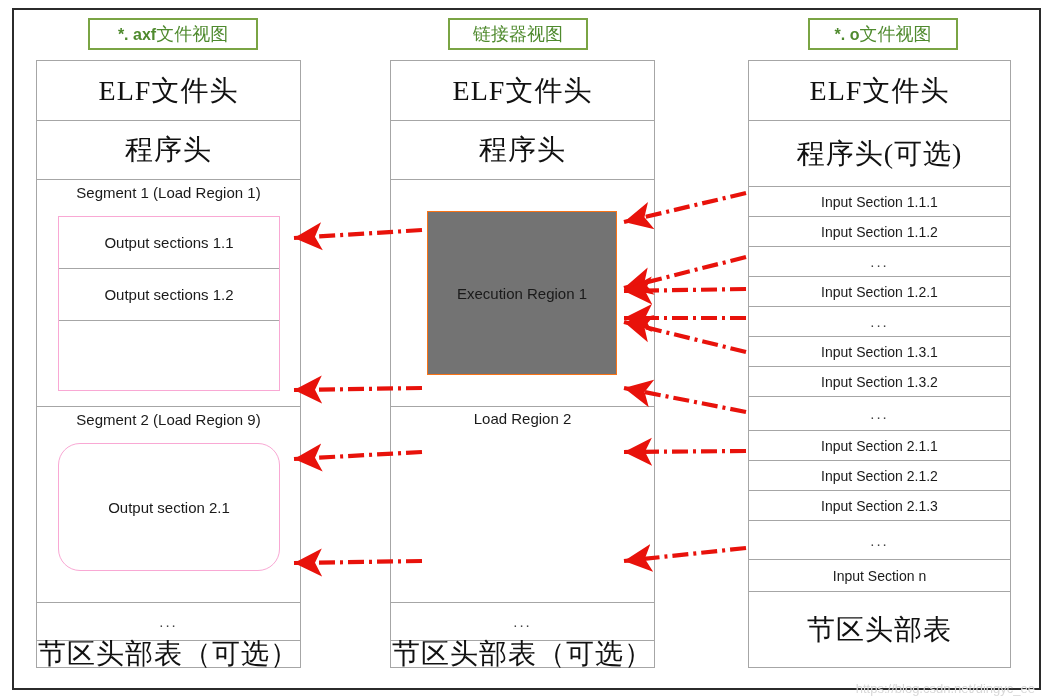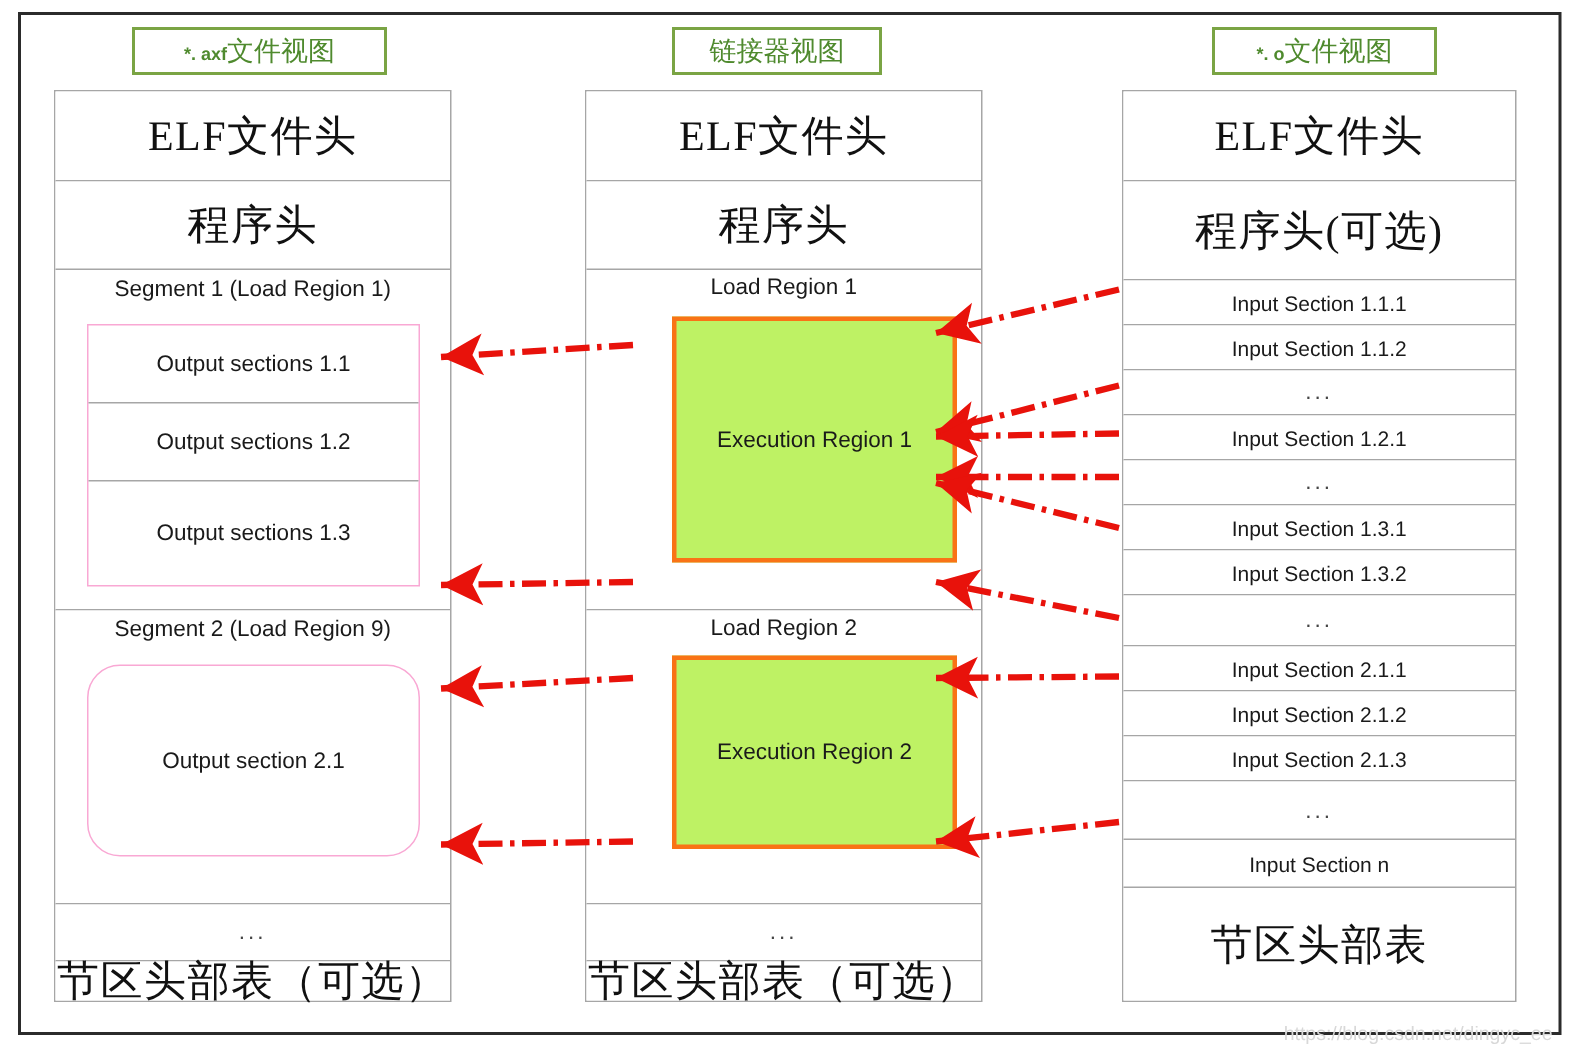--- a/index.html
+++ b/index.html
@@ -30,21 +30,21 @@
     text-align:center;
     font-family:"Liberation Serif", serif;
     font-size:18px;
     line-height:28px;
     height:32px;
     white-space:nowrap;
   }
   .col-header .mono-part {
     font-family:"Liberation Sans", sans-serif;
     font-weight:bold;
-    font-size:12px;
+    font-size:16px;
   }
 
   
   .column {
     position:absolute;
     border:1px solid #a6a6a6;
     box-sizing:border-box;
     background:#ffffff;
   }
 
@@ -121,24 +121,24 @@
   .lr-label {
     position:absolute;
     left:0; right:0; top:3px;
     text-align:center;
     font-family:"Liberation Sans", sans-serif;
     font-size:15px;
     color:#1a1a1a;
   }
   .er {
     position:absolute;
-    border:3px solid #f97316;
-    box-sizing:border-box;
-    background:#bef264;
-    display:flex; align-items:center; justify-content:center;margin-left:21px;
+    border:1px solid #f97316;
+    box-sizing:border-box;
+    background:#737373;
+    display:flex; align-items:center; justify-content:center;
   }
 
   #arrows { position:absolute; left:0; top:0; width:1051px; height:698px; pointer-events:none; }
 
   .watermark {
     position:absolute;
     right:16px; bottom:2px;
     font-family:"Liberation Sans", sans-serif;
     font-size:13px;
     color:#d8d8d8;
@@ -168,23 +168,20 @@
 
     <div class="seg" style="top:119px; height:227px;">
       <div class="seg-label">Segment 1 (Load Region 1)</div>
       <div class="seg-inner" style="left:21px; top:36px; width:222px; height:175px;">
         <div class="sub" style="top:0; height:52px;">
           <span class="en">Output sections 1.1</span>
         </div>
         <div class="sub" style="top:52px; height:52px;">
           <span class="en">Output sections 1.2</span>
         </div>
-        <div class="sub last" style="top:104px; height:69px;">
-          <span class="en">Output sections 1.3</span>
-        </div>
       </div>
     </div>
 
     <div class="seg" style="top:346px; height:196px;">
       <div class="seg-label">Segment 2 (Load Region 9)</div>
       <div class="seg-inner" style="left:21px; top:36px; width:222px; height:128px;border-radius:22px;">
         <div class="sub last" style="top:0; height:126px;">
           <span class="en">Output section 2.1</span>
         </div>
       </div>
@@ -207,31 +204,27 @@
 
     <div class="row" style="top:0; height:60px;">
       <span class="cn">ELF文件头</span>
     </div>
 
     <div class="row" style="top:60px; height:59px;">
       <span class="cn">程序头</span>
     </div>
 
     <div class="lr" style="top:119px; height:227px;">
-      <div class="lr-label">Load Region 1</div>
       <div class="er" style="left:36px; top:31px; width:190px; height:164px;">
         <span class="en">Execution Region 1</span>
       </div>
     </div>
 
     <div class="lr" style="top:346px; height:196px;">
       <div class="lr-label">Load Region 2</div>
-      <div class="er" style="left:36px; top:30px; width:190px; height:129px;">
-        <span class="en">Execution Region 2</span>
-      </div>
     </div>
 
     <div class="row" style="top:542px; height:38px;">
       <span class="dots">...</span>
     </div>
 
     <div class="row last" style="top:580px; height:26px;">
       <span class="cn">节区头部表（可选）</span>
     </div>
   </div>

